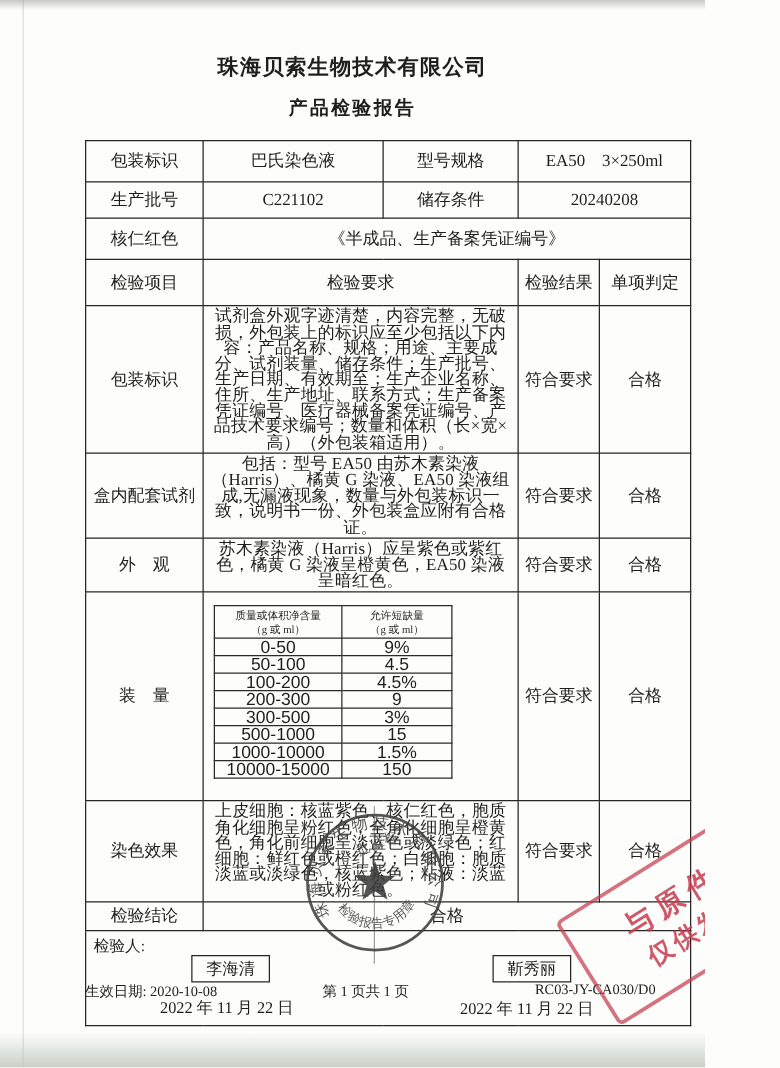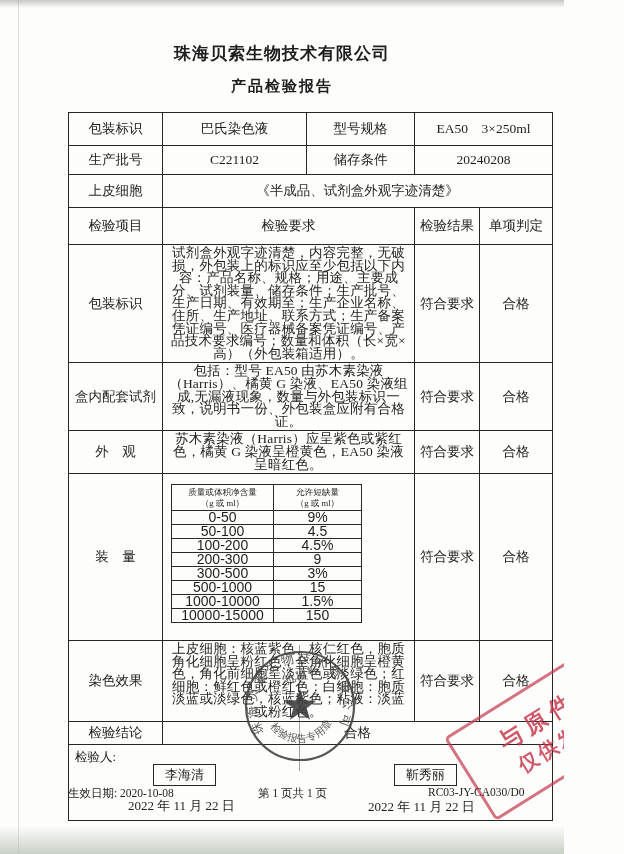--- a/index.html
+++ b/index.html
@@ -102,22 +102,22 @@
       <td>型号规格</td>
       <td colspan="2">EA50　3×250ml</td>
     </tr>
     <tr style="height:29px">
       <td>生产批号</td>
       <td>C221102</td>
       <td>储存条件</td>
       <td colspan="2">20240208</td>
     </tr>
     <tr style="height:33px">
-      <td>上皮细胞</td>
-      <td colspan="4" class="small-val">《半成品、试剂盒外观字迹清楚》</td>
+      <td>核仁红色</td>
+      <td colspan="4" class="small-val">《半成品、生产备案凭证编号》</td>
     </tr>
     <tr style="height:37px">
       <td>检验项目</td>
       <td colspan="2">检验要求</td>
       <td class="small-val">检验结果</td>
       <td class="small-val">单项判定</td>
     </tr>
     <tr style="height:100px">
       <td>包装标识</td>
       <td colspan="2" class="req">试剂盒外观字迹清楚，内容完整，无破损，外包装上的标识应至少包括以下内容：产品名称、规格；用途、主要成分、试剂装量、储存条件；生产批号、生产日期、有效期至；生产企业名称、住所、生产地址、联系方式；生产备案凭证编号、医疗器械备案凭证编号、产品技术要求编号；数量和体积（长×宽×高）（外包装箱适用）。</td>

